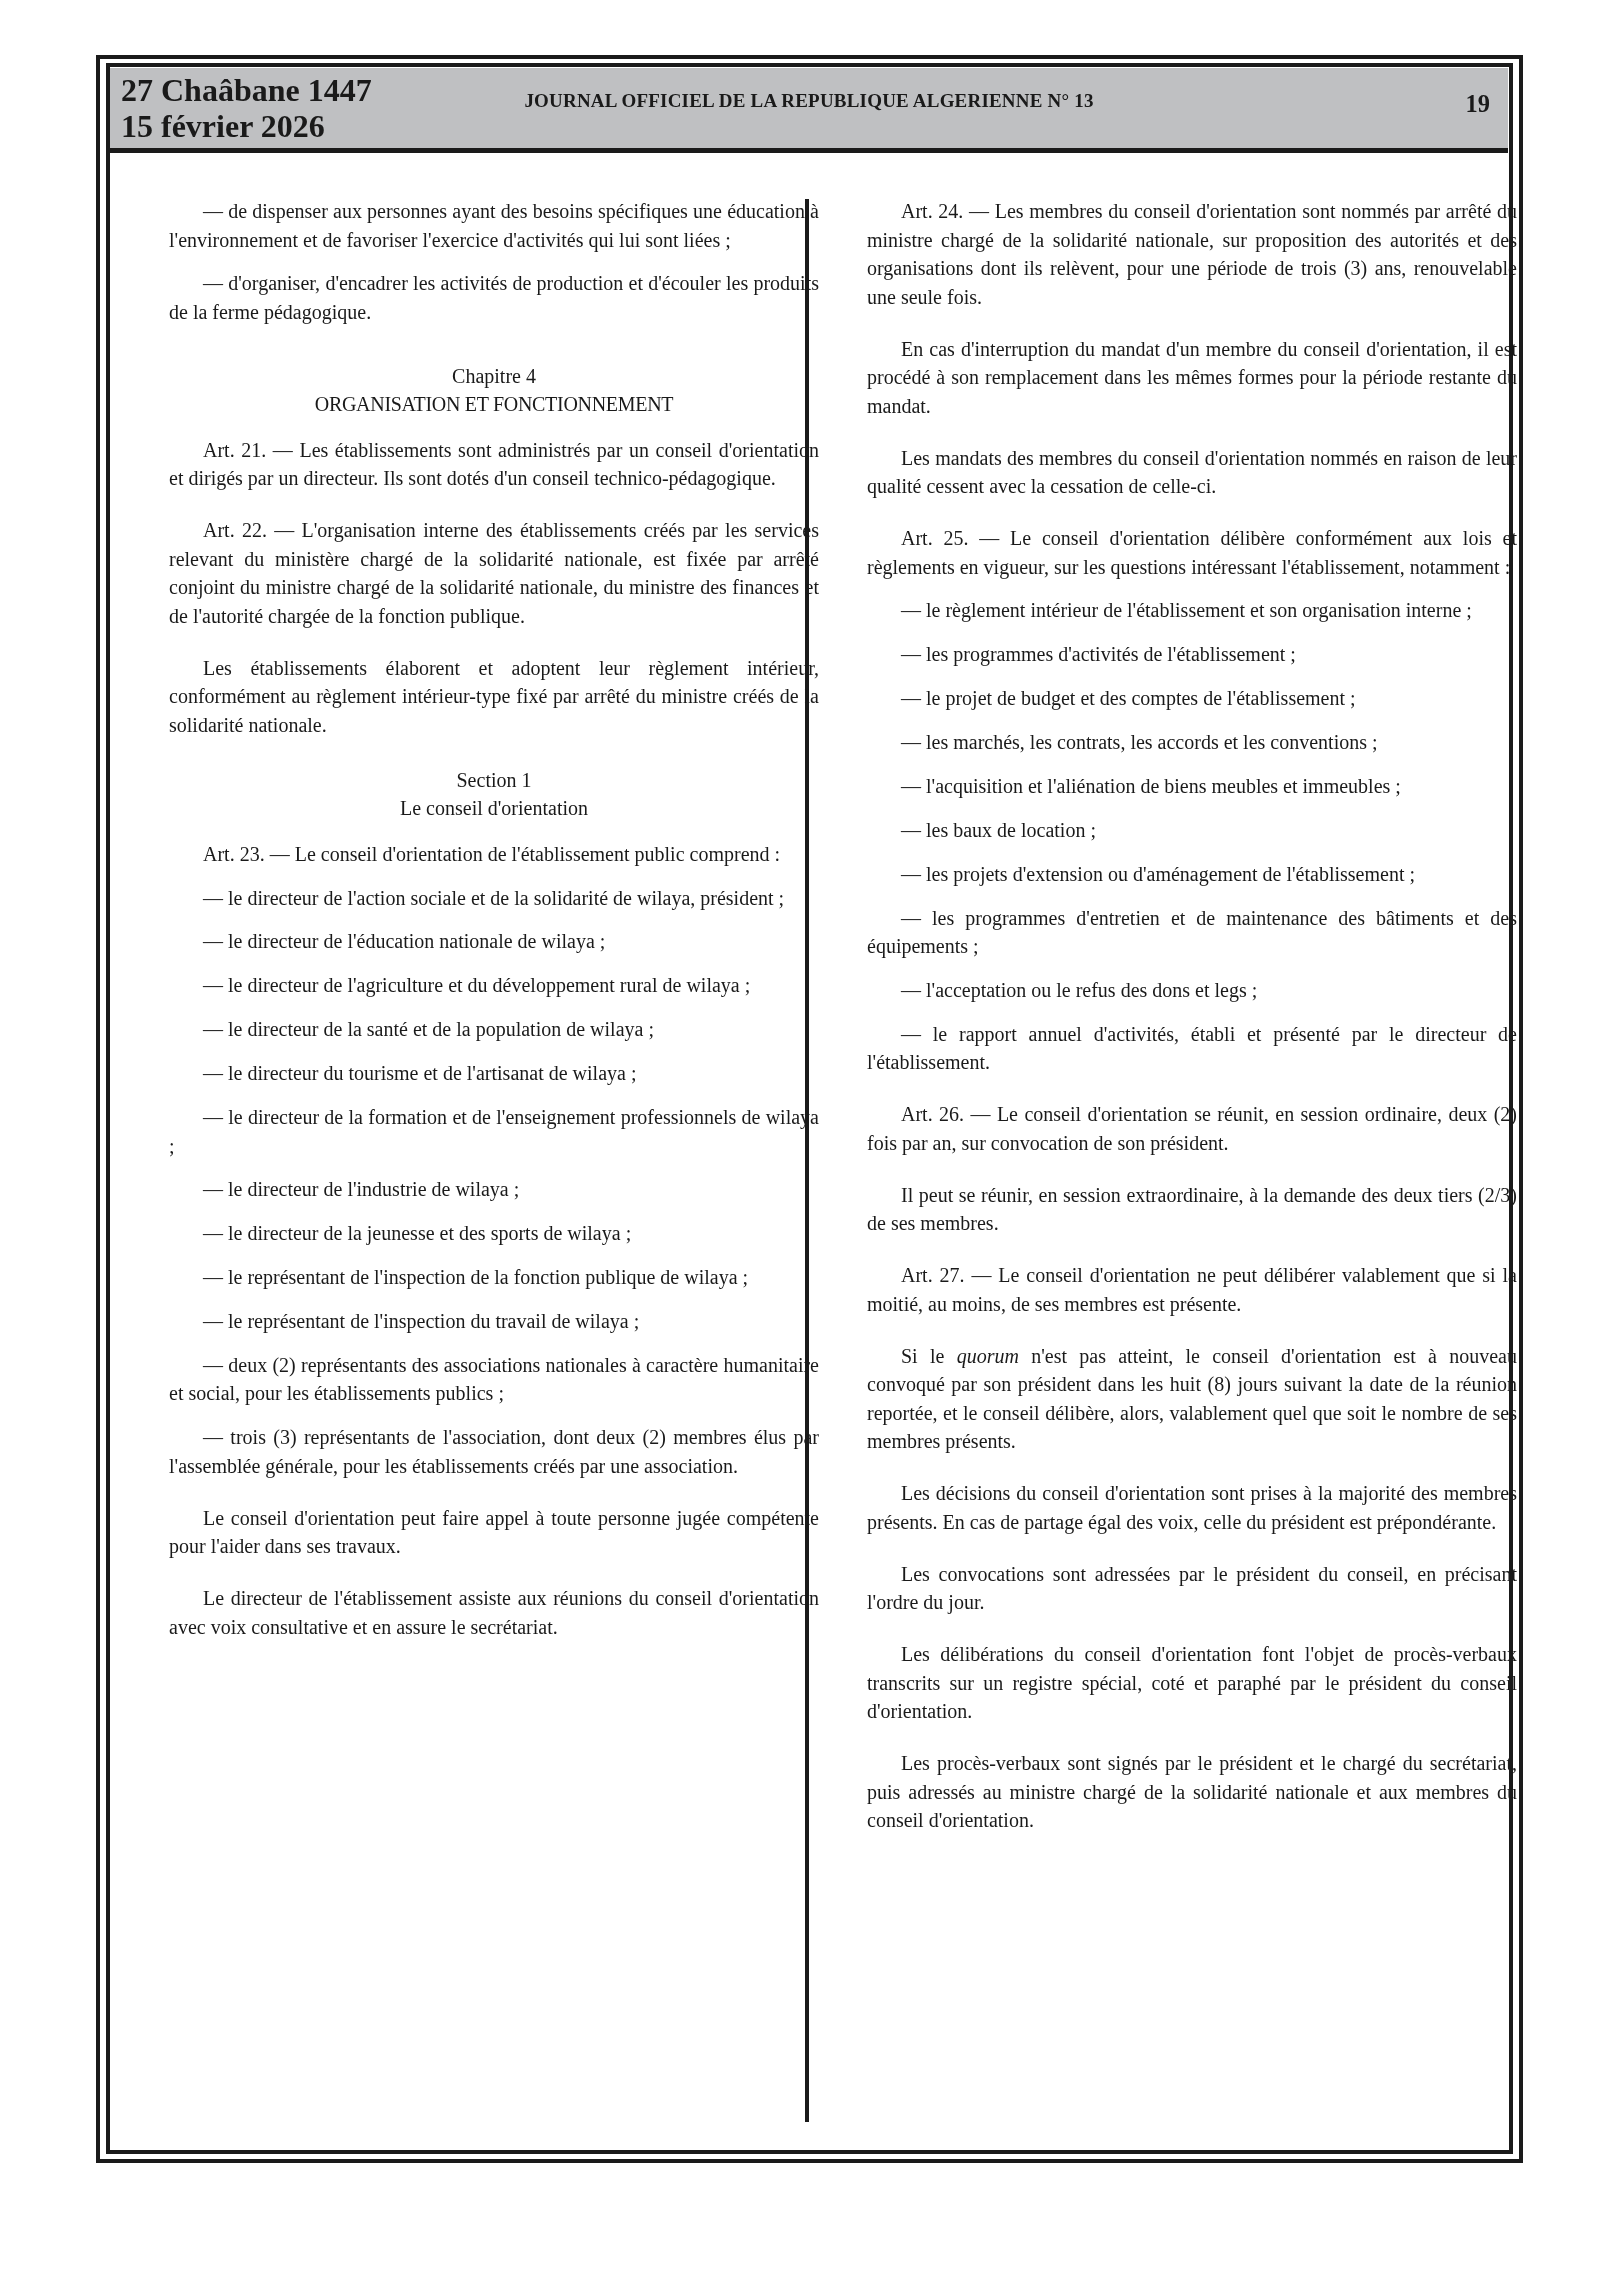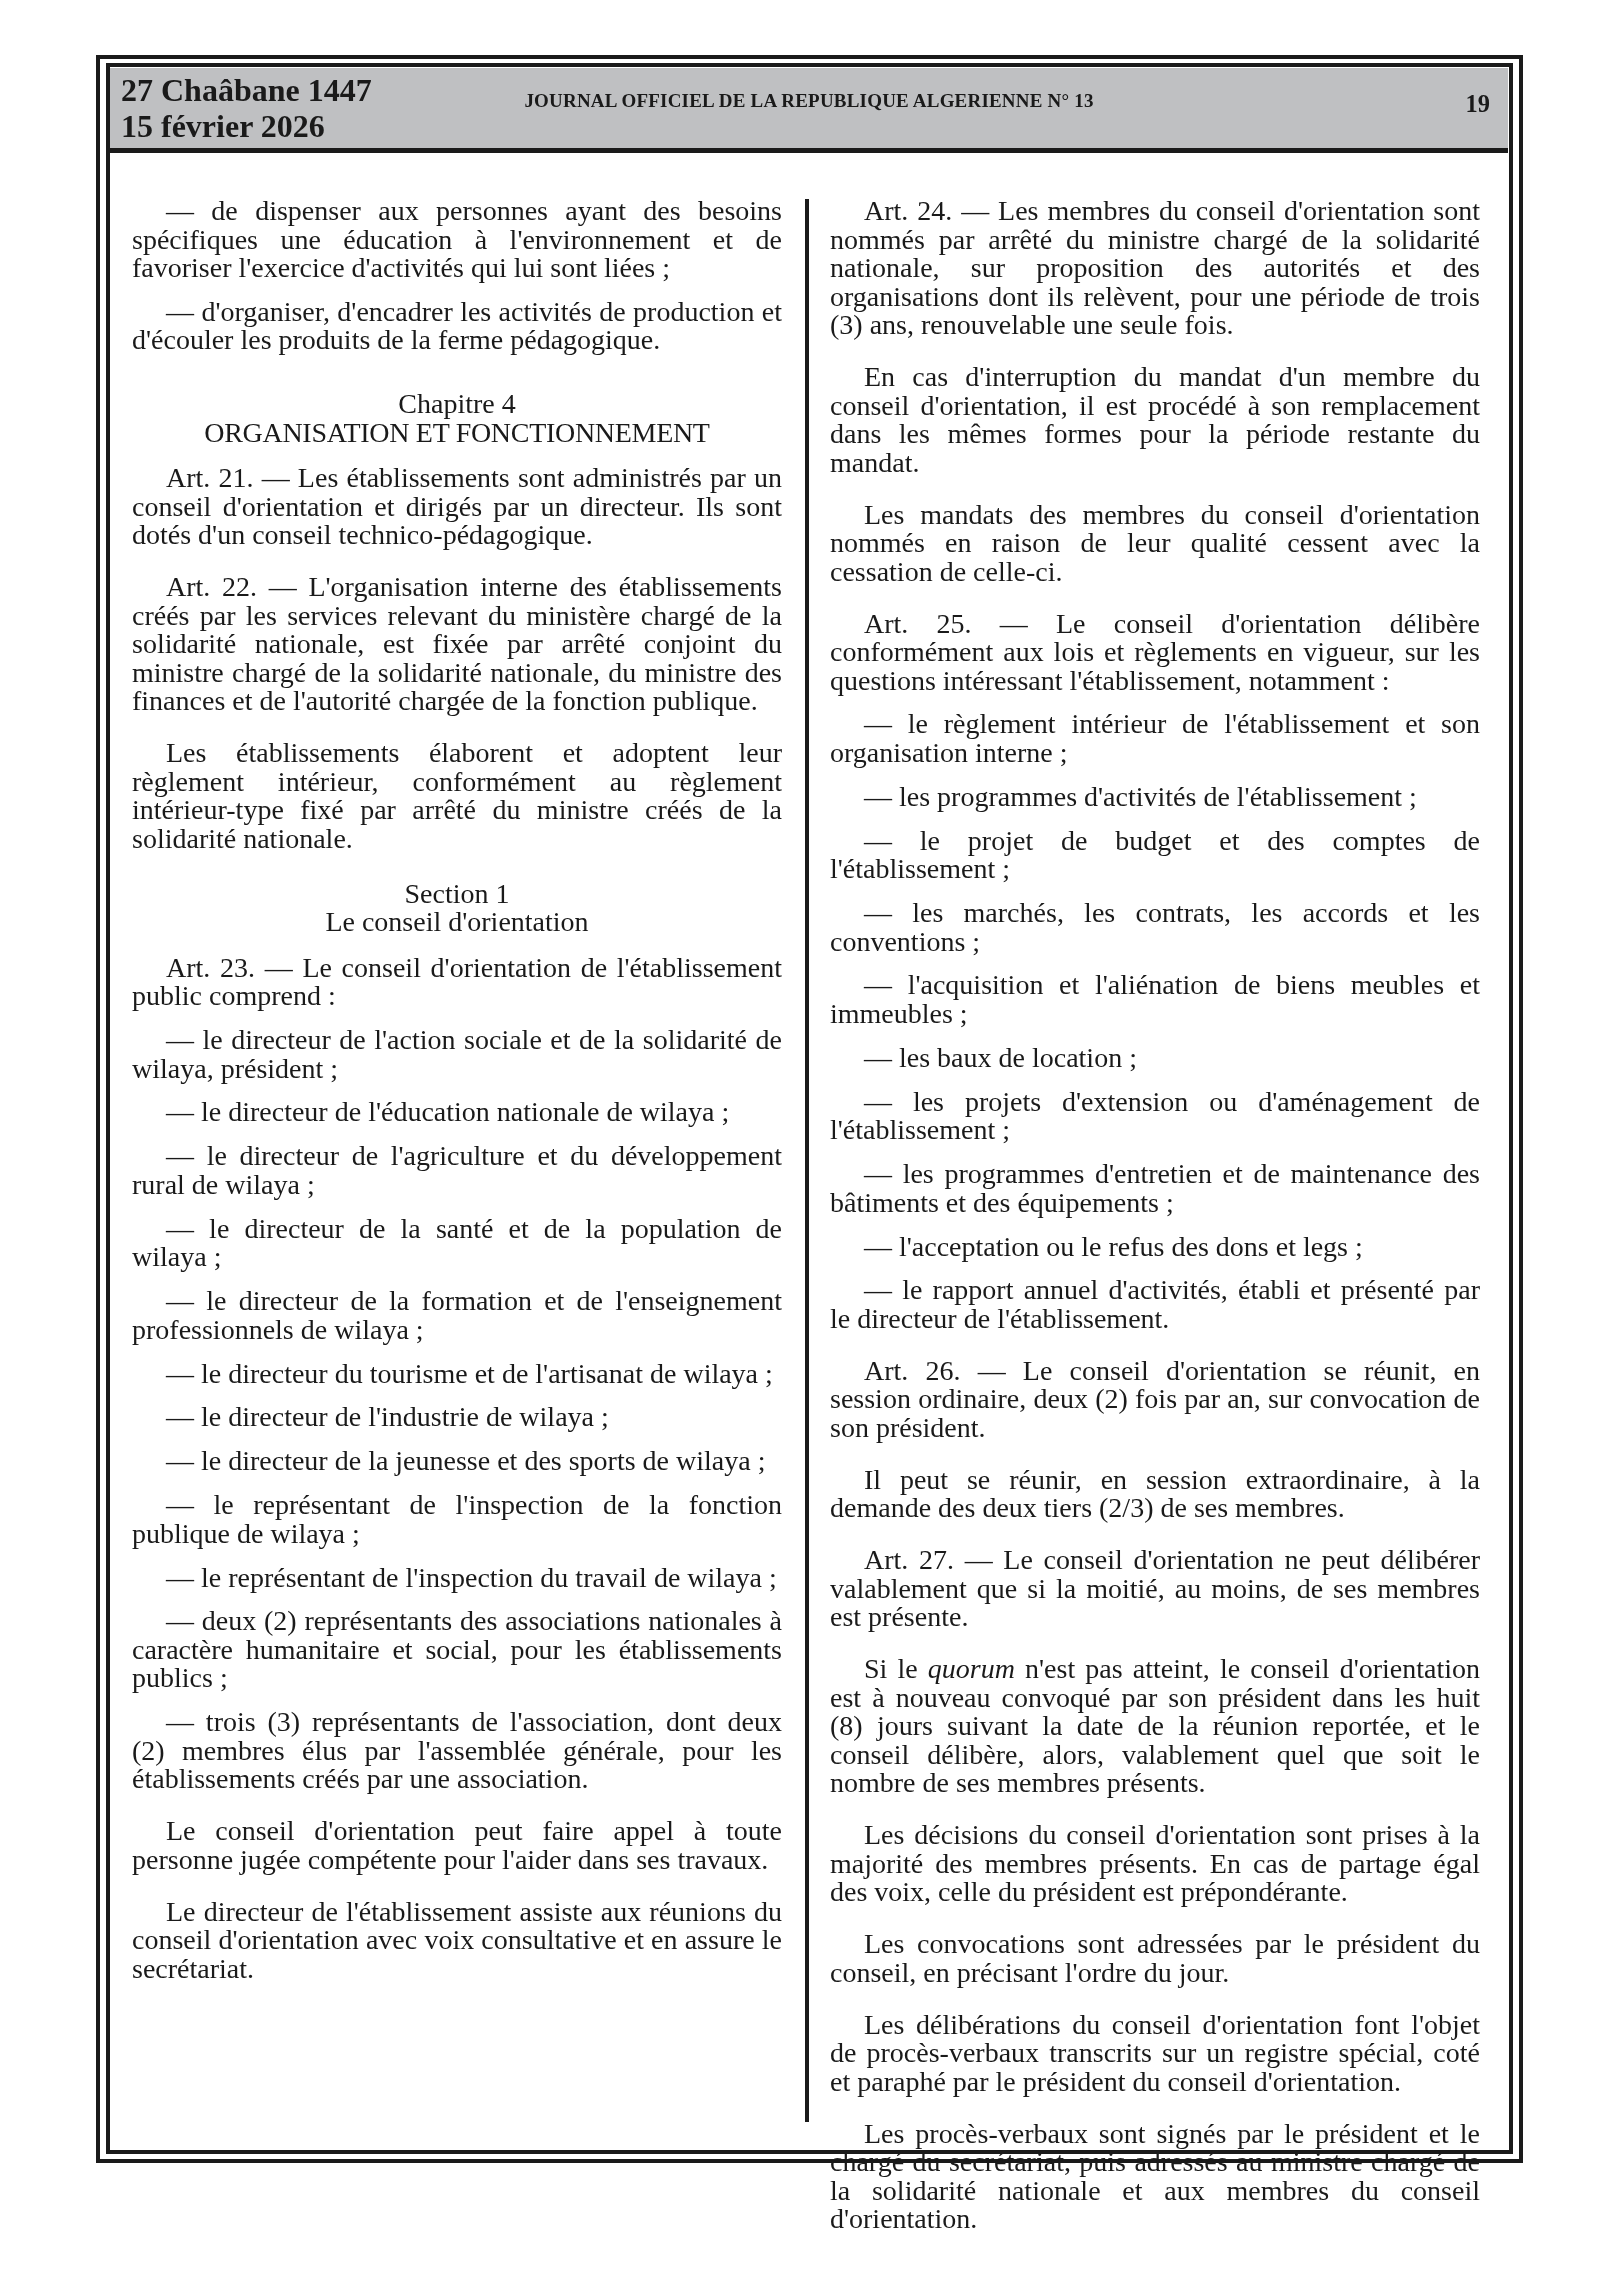--- a/index.html
+++ b/index.html
@@ -7,21 +7,21 @@
          font-family: "Liberation Serif", "DejaVu Serif", serif; color: #1a1a1a; }
   .outer { position: absolute; left: 96px; top: 55px; width: 1427px; height: 2108px;
            border: 4.5px solid #1a1a1a; box-sizing: border-box; }
   .inner { position: absolute; left: 106px; top: 63px; width: 1407px; height: 2091px;
            border: 4.5px solid #1a1a1a; box-sizing: border-box; }
   .header { position: absolute; left: 110px; top: 68px; width: 1398px; height: 80px;
             background: #bfc0c2; border-bottom: 5.4px solid #1a1a1a; box-sizing: content-box; }
   .hdr-date { position: absolute; left: 11px; top: 3.6px; font-weight: bold; font-size: 32px; line-height: 36px; }
   .hdr-title { position: absolute; left: 0; right: 0; top: 22px; text-align: center; font-weight: bold; font-size: 19px; letter-spacing: 0.2px; }
   .hdr-page { position: absolute; right: 18px; top: 22px; font-weight: bold; font-size: 24.4px; }
-  .col { position: absolute; top: 197px; width: 650px; font-size: 28px; line-height: 28.5px; text-align: justify; }
+  .col { position: absolute; top: 197px; width: 650px; font-size: 20px; line-height: 28.5px; text-align: justify; margin-left: 37px; }
   .col.left { left: 132px; }
   .col.right { left: 830px; }
   .divider { position: absolute; left: 805px; top: 199px; width: 3.6px; height: 1923px; background: #1a1a1a; }
   p { margin: 0 0 15.4px 0; text-indent: 34px; }
   p.item { margin-bottom: 15.4px; }
   .center { text-align: center; text-indent: 0; margin: 0; }
   .chap { margin-top: 9px; }
   .chap-title { font-weight: normal; margin-bottom: 17px; letter-spacing: -0.3px; }
   .sec-title { font-weight: normal; margin-bottom: 17px; }
   .gap { height: 11px; }
@@ -54,22 +54,22 @@
   <p style="margin-top:23.5px">Art. 22. — L'organisation interne des établissements créés par les services relevant du ministère chargé de la solidarité nationale, est fixée par arrêté conjoint du ministre chargé de la solidarité nationale, du ministre des finances et de l'autorité chargée de la fonction publique.</p>
   <p style="margin-top:23.5px">Les établissements élaborent et adoptent leur règlement intérieur, conformément au règlement intérieur-type fixé par arrêté du ministre créés de la solidarité nationale.</p>
   <div class="gap"></div>
   <p class="center">Section 1</p>
   <p class="center sec-title">Le conseil d'orientation</p>
   <p>Art. 23. — Le conseil d'orientation de l'établissement public comprend :</p>
   <p class="item">— le directeur de l'action sociale et de la solidarité de wilaya, président ;</p>
   <p class="item">— le directeur de l'éducation nationale de wilaya ;</p>
   <p class="item">— le directeur de l'agriculture et du développement rural de wilaya ;</p>
   <p class="item">— le directeur de la santé et de la population de wilaya ;</p>
+  <p class="item">— le directeur du tourisme et de l'artisanat de wilaya ;</p>
   <p class="item">— le directeur de la formation et de l'enseignement professionnels de wilaya ;</p>
-  <p class="item">— le directeur du tourisme et de l'artisanat de wilaya ;</p>
   <p class="item">— le directeur de l'industrie de wilaya ;</p>
   <p class="item">— le directeur de la jeunesse et des sports de wilaya ;</p>
   <p class="item">— le représentant de l'inspection de la fonction publique de wilaya ;</p>
   <p class="item">— le représentant de l'inspection du travail de wilaya ;</p>
   <p class="item">— deux (2) représentants des associations nationales à caractère humanitaire et social, pour les établissements publics ;</p>
   <p class="item">— trois (3) représentants de l'association, dont deux (2) membres élus par l'assemblée générale, pour les établissements créés par une association.</p>
   <p style="margin-top:23.5px">Le conseil d'orientation peut faire appel à toute personne jugée compétente pour l'aider dans ses travaux.</p>
   <p style="margin-top:23.5px">Le directeur de l'établissement assiste aux réunions du conseil d'orientation avec voix consultative  et en assure le secrétariat.</p>
 </div>
 

